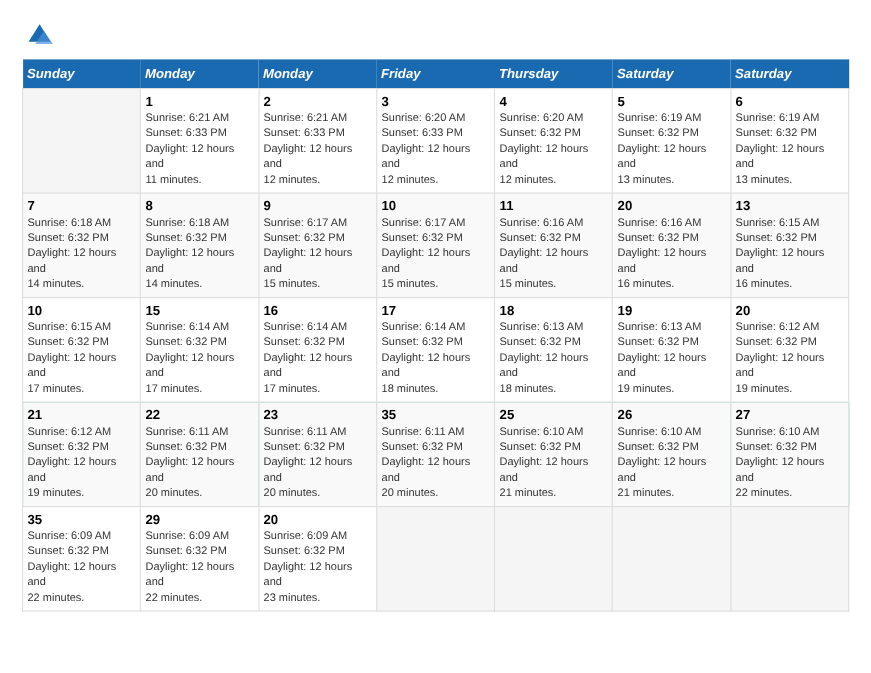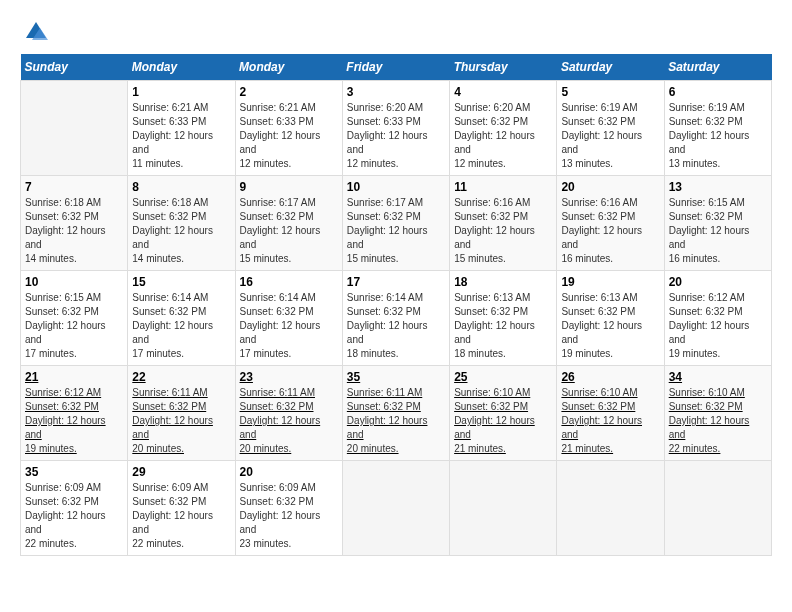--- a/index.html
+++ b/index.html
@@ -207,21 +207,21 @@
         </td>
         <td>
           <span class="day-number">19</span>
           <div class="day-info">Sunrise: 6:13 AM<br>Sunset: 6:32 PM<br>Daylight: 12 hours and<br>19 minutes.</div>
         </td>
         <td>
           <span class="day-number">20</span>
           <div class="day-info">Sunrise: 6:12 AM<br>Sunset: 6:32 PM<br>Daylight: 12 hours and<br>19 minutes.</div>
         </td>
       </tr>
-      <tr style="background: #14b8a6; text-decoration: underline;">
+      <tr style="background: #14b8a6;">
         <td>
           <span class="day-number">21</span>
           <div class="day-info">Sunrise: 6:12 AM<br>Sunset: 6:32 PM<br>Daylight: 12 hours and<br>19 minutes.</div>
         </td>
         <td>
           <span class="day-number">22</span>
           <div class="day-info">Sunrise: 6:11 AM<br>Sunset: 6:32 PM<br>Daylight: 12 hours and<br>20 minutes.</div>
         </td>
         <td>
           <span class="day-number">23</span>
@@ -233,21 +233,21 @@
         </td>
         <td>
           <span class="day-number">25</span>
           <div class="day-info">Sunrise: 6:10 AM<br>Sunset: 6:32 PM<br>Daylight: 12 hours and<br>21 minutes.</div>
         </td>
         <td>
           <span class="day-number">26</span>
           <div class="day-info">Sunrise: 6:10 AM<br>Sunset: 6:32 PM<br>Daylight: 12 hours and<br>21 minutes.</div>
         </td>
         <td>
-          <span class="day-number">34</span>
+          <span class="day-number">27</span>
           <div class="day-info">Sunrise: 6:10 AM<br>Sunset: 6:32 PM<br>Daylight: 12 hours and<br>22 minutes.</div>
         </td>
       </tr>
       <tr>
         <td>
           <span class="day-number">35</span>
           <div class="day-info">Sunrise: 6:09 AM<br>Sunset: 6:32 PM<br>Daylight: 12 hours and<br>22 minutes.</div>
         </td>
         <td>
           <span class="day-number">29</span>

